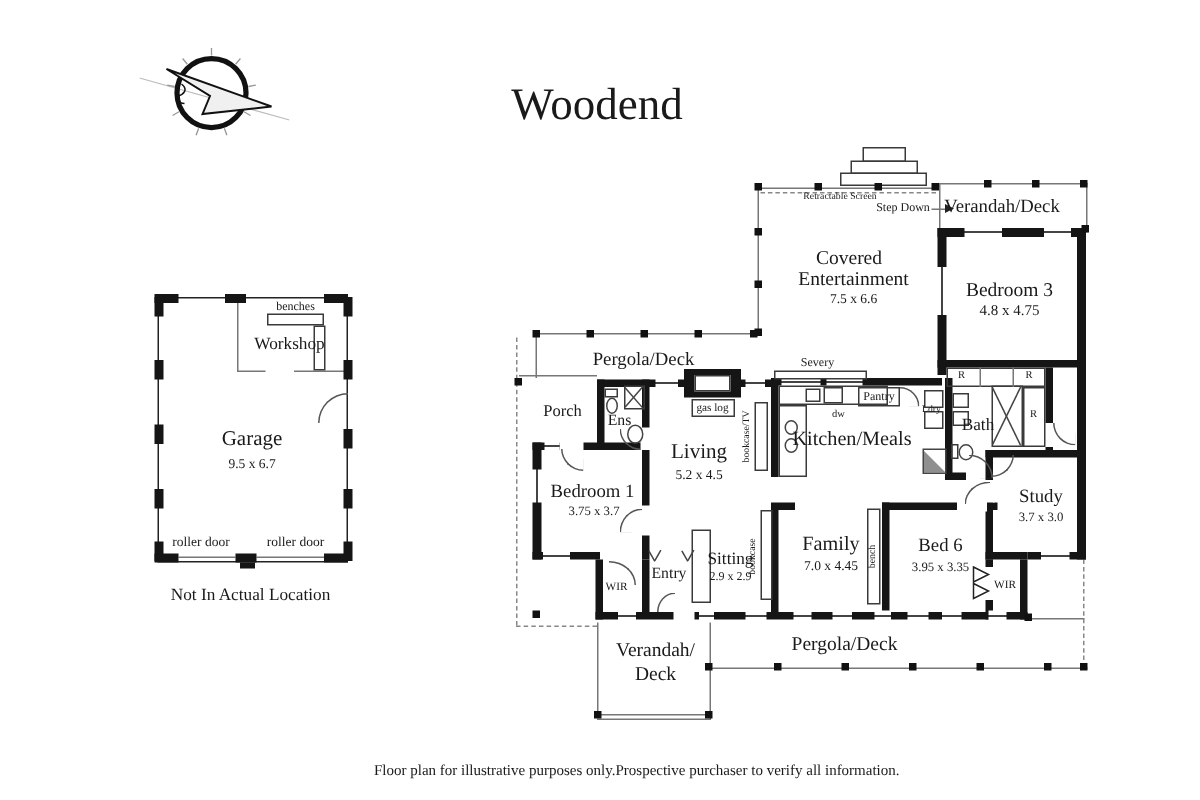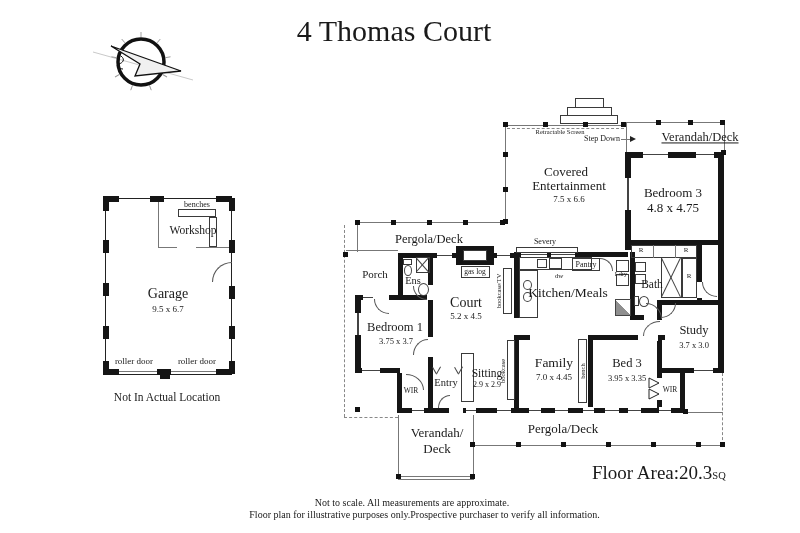--- a/index.html
+++ b/index.html
@@ -48,81 +48,76 @@
     </g>
     <circle cx="48" cy="38" r="23" fill="none" stroke="#111" stroke-width="3.5"></circle>
     <polygon points="18,22 88,47 42,52 47,40" fill="#f0f0f0" stroke="#111" stroke-width="1.3"></polygon>
     <path d="M28,32 c5,4 1,7 -2,8 c-4,1 0,5 4,5" fill="none" stroke="#111" stroke-width="1"></path>
   </svg>
 
   <svg style="left:648px;top:377px" width="13" height="24" viewBox="0 0 13 24">
     <path d="M1 1 L11 6 L1 11 Z M1 12 L11 17 L1 22 Z" fill="#fff" stroke="#222" stroke-width="1"></path>
   </svg>
 
-  <div class="lbl" style="left:394px;top:31px;font-size:30px;">4 Thomas Court</div>
+  <div class="lbl" style="left:398px;top:70px;font-size:30px;">Woodend</div>
 
   <div class="lbl" style="left:197px;top:205px;font-size:8px;">benches</div>
   <div class="lbl" style="left:193px;top:230px;font-size:11.5px;">Workshop</div>
   <div class="lbl" style="left:168px;top:294px;font-size:14px;">Garage</div>
   <div class="lbl" style="left:168px;top:310px;font-size:9px;">9.5 x 6.7</div>
   <div class="lbl" style="left:134px;top:362px;font-size:9px;">roller door</div>
   <div class="lbl" style="left:197px;top:362px;font-size:9px;">roller door</div>
   <div class="lbl" style="left:167px;top:397px;font-size:11.5px;">Not In Actual Location</div>
 
   <div class="lbl" style="left:560px;top:132px;font-size:6.5px;">Retractable Screen</div>
   <div class="lbl" style="left:602px;top:139px;font-size:8px;">Step Down</div>
   <div class="tri" style="left:630px;top:135.5px;"></div>
-  <div class="lbl" style="left:700px;top:138px;font-size:12.5px;text-decoration:underline;">Verandah/Deck</div>
+  <div class="lbl" style="left:668px;top:138px;font-size:12.5px;">Verandah/Deck</div>
   <div class="lbl" style="left:429px;top:240px;font-size:12.5px;">Pergola/Deck</div>
   <div class="lbl" style="left:563px;top:429px;font-size:13px;">Pergola/Deck</div>
   <div class="lbl" style="left:437px;top:433px;font-size:13px;">Verandah/</div>
   <div class="lbl" style="left:437px;top:449px;font-size:13px;">Deck</div>
 
   <div class="lbl" style="left:566px;top:172px;font-size:13px;">Covered</div>
   <div class="lbl" style="left:569px;top:186px;font-size:13px;">Entertainment</div>
   <div class="lbl" style="left:569px;top:200px;font-size:9px;">7.5 x 6.6</div>
   <div class="lbl" style="left:673px;top:193px;font-size:13px;">Bedroom 3</div>
-  <div class="lbl" style="left:673px;top:208px;font-size:13px;">4.8 x 4.75</div>
+  <div class="lbl" style="left:673px;top:208px;font-size:10px;">4.8 x 4.75</div>
   <div class="lbl" style="left:375px;top:275px;font-size:11px;">Porch</div>
   <div class="lbl" style="left:413px;top:281px;font-size:10.5px;">Ens</div>
-  <div class="lbl" style="left:466px;top:303px;font-size:14px;">Court</div>
+  <div class="lbl" style="left:466px;top:303px;font-size:14px;">Living</div>
   <div class="lbl" style="left:466px;top:317px;font-size:9px;">5.2 x 4.5</div>
   <div class="lbl" style="left:568px;top:293px;font-size:13.5px;">Kitchen/Meals</div>
   <div class="lbl" style="left:586px;top:264.5px;font-size:8px;">Pantry</div>
   <div class="lbl" style="left:621px;top:274px;font-size:6.5px;">Ldry</div>
   <div class="lbl" style="left:652px;top:284px;font-size:11.5px;">Bath</div>
   <div class="lbl" style="left:694px;top:331px;font-size:12.5px;">Study</div>
   <div class="lbl" style="left:694px;top:345px;font-size:8.5px;">3.7 x 3.0</div>
   <div class="lbl" style="left:395px;top:328px;font-size:12.5px;">Bedroom 1</div>
   <div class="lbl" style="left:396px;top:341px;font-size:8.5px;">3.75 x 3.7</div>
   <div class="lbl" style="left:411px;top:391px;font-size:7.5px;">WIR</div>
   <div class="lbl" style="left:446px;top:383px;font-size:10.5px;">Entry</div>
   <div class="lbl" style="left:487px;top:373px;font-size:11.5px;">Sitting</div>
   <div class="lbl" style="left:487px;top:385px;font-size:8px;">2.9 x 2.9</div>
   <div class="lbl" style="left:554px;top:363px;font-size:13.5px;">Family</div>
   <div class="lbl" style="left:554px;top:378px;font-size:9px;">7.0 x 4.45</div>
-  <div class="lbl" style="left:627px;top:364px;font-size:12.5px;">Bed 3</div>
+  <div class="lbl" style="left:627px;top:364px;font-size:12.5px;">Bed 6</div>
   <div class="lbl" style="left:627px;top:378px;font-size:8.5px;">3.95 x 3.35</div>
   <div class="lbl" style="left:670px;top:390px;font-size:7.5px;">WIR</div>
 
   <div class="lbl" style="left:475px;top:272px;font-size:7.5px;">gas log</div>
   <div class="vlbl" style="left:498px;top:291px;font-size:6.5px;">bookcase/TV</div>
   <div class="vlbl" style="left:502px;top:371px;font-size:6.5px;">bookcase</div>
   <div class="vlbl" style="left:582px;top:371px;font-size:6.5px;">bench</div>
   <div class="lbl" style="left:545px;top:242px;font-size:8px;">Severy</div>
   <div class="lbl" style="left:559px;top:277px;font-size:7px;">dw</div>
   <div class="lbl" style="left:641px;top:251px;font-size:7px;">R</div>
   <div class="lbl" style="left:686px;top:251px;font-size:7px;">R</div>
   <div class="lbl" style="left:689px;top:277px;font-size:7px;">R</div>
 
-  <div class="fa-row" style="left:592px;top:462px;">
-    <span style="font-size:19px;">Floor Area:20.3</span>
-    <span style="font-size:10.5px;">SQ</span>
-  </div>
-  <div class="lbl" style="left:412px;top:503px;font-size:10px;">Not to scale. All measurements are approximate.</div>
   <div class="lbl" style="left:415px;top:515px;font-size:10px;padding-left:19px;">Floor plan for illustrative purposes only.Prospective purchaser to verify all information.</div>
 <div class="thin" style="left: 158px; top: 198px; width: 1px; height: 50px;"></div>
     <div class="thin" style="left: 158px; top: 247px; width: 19px; height: 1px;"></div>
     <div class="thin" style="left: 196px; top: 247px; width: 36px; height: 1px;"></div>
     <div class="thin" style="left: 119px; top: 371px; width: 38px; height: 1px;"></div>
     <div class="thin" style="left: 171px; top: 371px; width: 47px; height: 1px;"></div>
     <div class="thin" style="left: 505px; top: 125px; width: 1px; height: 98px;"></div>
     <div class="thin" style="left: 505px; top: 125px; width: 121px; height: 1px;"></div>
     <div class="thin" style="left: 626px; top: 122px; width: 99px; height: 1px;"></div>
     <div class="thin" style="left: 724px; top: 122px; width: 1px; height: 33px;"></div>

